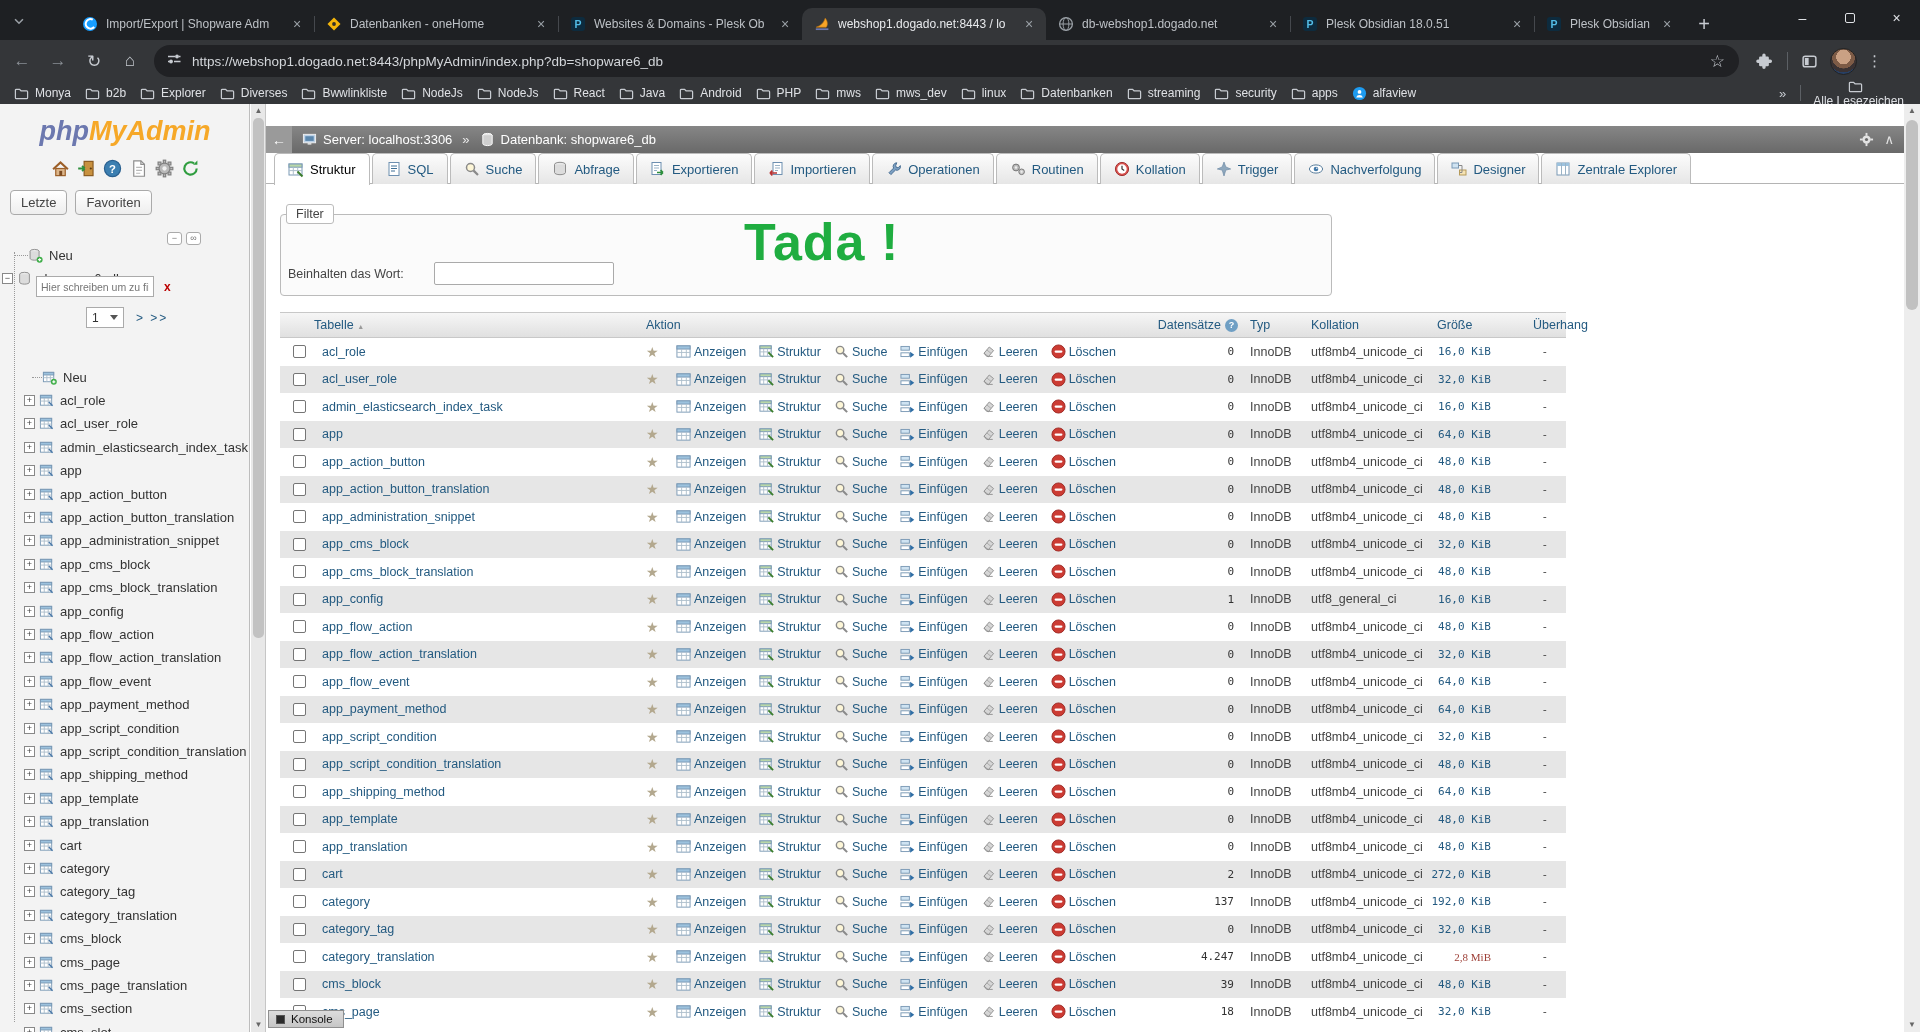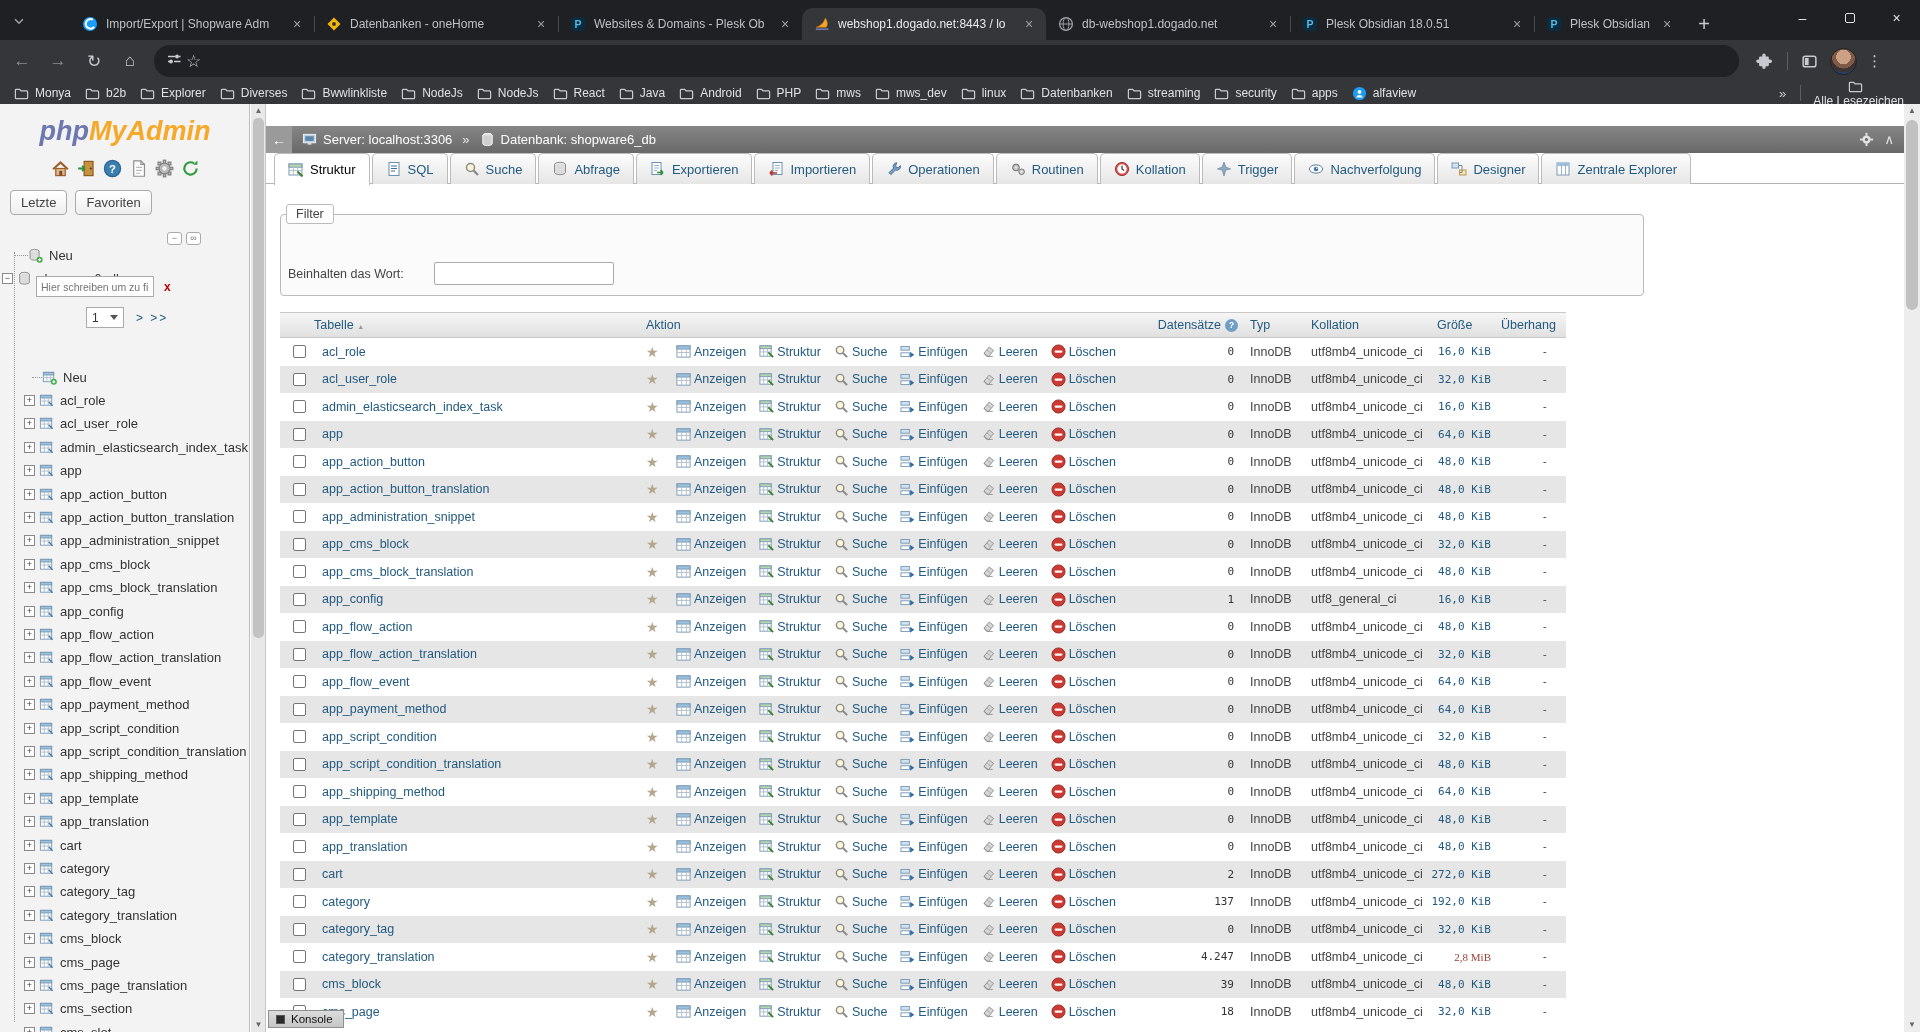--- a/index.html
+++ b/index.html
@@ -84,34 +84,34 @@
   .crumb svg { width:15px; height:15px; margin-right:6px; }
   .crumb-sep { margin:0 10px; color:#e8e8e8; }
   .crumb-right { position:absolute; right:10px; top:0; height:27px; display:flex; align-items:center; gap:10px; color:#e3e3e3; }
   .crumb-right svg { width:15px; height:15px; margin:0; }
 
   .pma-tabs { position:absolute; left:0; top:49px; width:1638px; height:31px; border-bottom:1px solid #b4b4b4; display:flex; padding-left:8px; }
   .ptab { display:flex; align-items:center; gap:6px; padding:0 13px; margin-right:2px; height:31px; border:1px solid #bbb; border-bottom:none; border-radius:5px 5px 0 0; background:linear-gradient(#fcfcfc,#e6e6e6); color:#235a81; font-size:13px; white-space:nowrap; }
   .ptab svg { width:16px; height:16px; }
   .ptab.active { background:#fff; color:#000; height:32px; }
 
-  fieldset.filterbox { position:absolute; left:14px; top:100px; width:1364px; height:92px; border:1px solid #bbb; border-radius:4px; background:#fbfbfb; }
+  fieldset.filterbox { position:absolute; left:14px; top:100px; width:1052px; height:92px; border:1px solid #bbb; border-radius:4px; background:#fbfbfb; }
   fieldset.filterbox legend { margin-left:5px; background:#fff; border:1px solid #bbb; border-radius:3px; padding:2px 9px; font-size:12.5px; color:#444; }
   .filter-row { position:absolute; left:7px; top:38px; display:flex; align-items:center; }
   .filter-row label { font-size:12.5px; color:#444; }
   .filter-row input { margin-left:30px; width:180px; height:23px; border:1px solid #aaa; border-radius:2px; }
 
   .tada { position:absolute; left:478px; top:108px; font-size:52px; font-weight:bold; letter-spacing:1px; }
 
   .dbtable { position:absolute; left:14px; top:208px; width:1286px; font-size:12.5px; }
   .thead { display:grid; grid-template-columns:34px 332px 478px 114px 55px 132px 68px 65px; height:26px; align-items:center; background:linear-gradient(#f6f6f6,#e0e0e0); border:1px solid #c8c8c8; border-left:none; border-right:none; color:#235a81; }
   .thead .h-records { text-align:right; display:flex; justify-content:flex-end; align-items:center; gap:4px; }
   .help-dot { width:13px; height:13px; border-radius:50%; background:#6f9fc4; color:#fff; font-size:9px; font-weight:bold; text-align:center; line-height:13px; }
   .sort-arrow { color:#999; font-size:8px; margin-left:5px; }
-  .h-type { padding-left:12px; } .h-coll { padding-left:18px; } .h-over { padding-left:8px; }
+  .h-type { padding-left:12px; } .h-coll { padding-left:18px; } .h-over { padding-left:8px;margin-left:32px; }
   .tbody .tr { display:grid; grid-template-columns:34px 332px 24px 454px 114px 55px 132px 68px 65px; height:27.5px; align-items:center; }
   .tbody .tr:nth-child(even) { background:#e6e6e6; }
   .cb { width:13px; height:13px; background:#fff; border:1px solid #757575; border-radius:2px; margin-left:13px; }
   .tname { color:#235a81; padding-left:8px; overflow:hidden; white-space:nowrap; }
   .star { color:#b3a88e; font-size:14px; }
   .acts { display:flex; align-items:center; gap:13px; padding-left:6px; }
   .act { display:flex; align-items:center; gap:3px; color:#235a81; white-space:nowrap; }
   .act svg { width:15px; height:15px; }
   .num { font-family:"DejaVu Sans Mono",monospace; font-size:11px; color:#333; text-align:right; padding-right:4px; }
   .typ { padding-left:12px; color:#444; }
@@ -224,20 +224,21 @@
   <div class="nav-ic">↻</div>
   <div class="nav-ic">⌂</div>
   <div class="urlpill">
     <span>
       <svg viewBox="0 0 16 16">
           <path d="M2 5.5h7M13 5.5h1.5M2 10.5h1.5M8 10.5h6.5" stroke="#c7cbd1" stroke-width="1.5" fill="none"></path>
           <circle cx="11" cy="5.5" r="1.9" fill="#c7cbd1"></circle>
           <circle cx="5" cy="10.5" r="1.9" fill="#c7cbd1"></circle>
         </svg>
     </span>
+    <span class="url-text">https://webshop1.dogado.net:8443/phpMyAdmin/index.php?db=shopware6_db</span>
     <span class="pill-star">☆</span>
   </div>
   <div class="tb-right">
     <span class="tb-ic">
       <svg viewBox="0 0 16 16">
           <path d="M13.5 6.2h-1.4V4.4a1.2 1.2 0 0 0-1.2-1.2H9.1V2.1a1.6 1.6 0 1 0-3.2 0v1.1H4.1a1.2 1.2 0 0 0-1.2 1.2v1.8H1.8a1.6 1.6 0 1 0 0 3.2h1.1v1.8a1.2 1.2 0 0 0 1.2 1.2h1.8v1.1a1.6 1.6 0 1 0 3.2 0v-1.1h1.8a1.2 1.2 0 0 0 1.2-1.2V9.4h1.4a1.6 1.6 0 1 0 0-3.2z" fill="#c7cbd1"></path>
         </svg>
     </span>
     <span class="tb-sep"></span>
     <span class="tb-ic">
@@ -961,20 +962,21 @@
       </div>
 
     <fieldset class="filterbox">
       <legend>Filter</legend>
       <div class="filter-row">
         <label>Beinhalten das Wort:</label>
         <input type="text" value="" style="">
       </div>
     </fieldset>
 
+    <div class="tada" id="tada" style="color: rgb(31, 173, 64);">Tada !</div>
 
     <div class="dbtable">
       <div class="thead">
         <span></span>
         <span><span>Tabelle</span><span class="sort-arrow">▴</span></span>
         <span>Aktion</span>
         <span class="h-records">
             <span>Datensätze</span>
             <span class="help-dot">?</span>
           </span>

